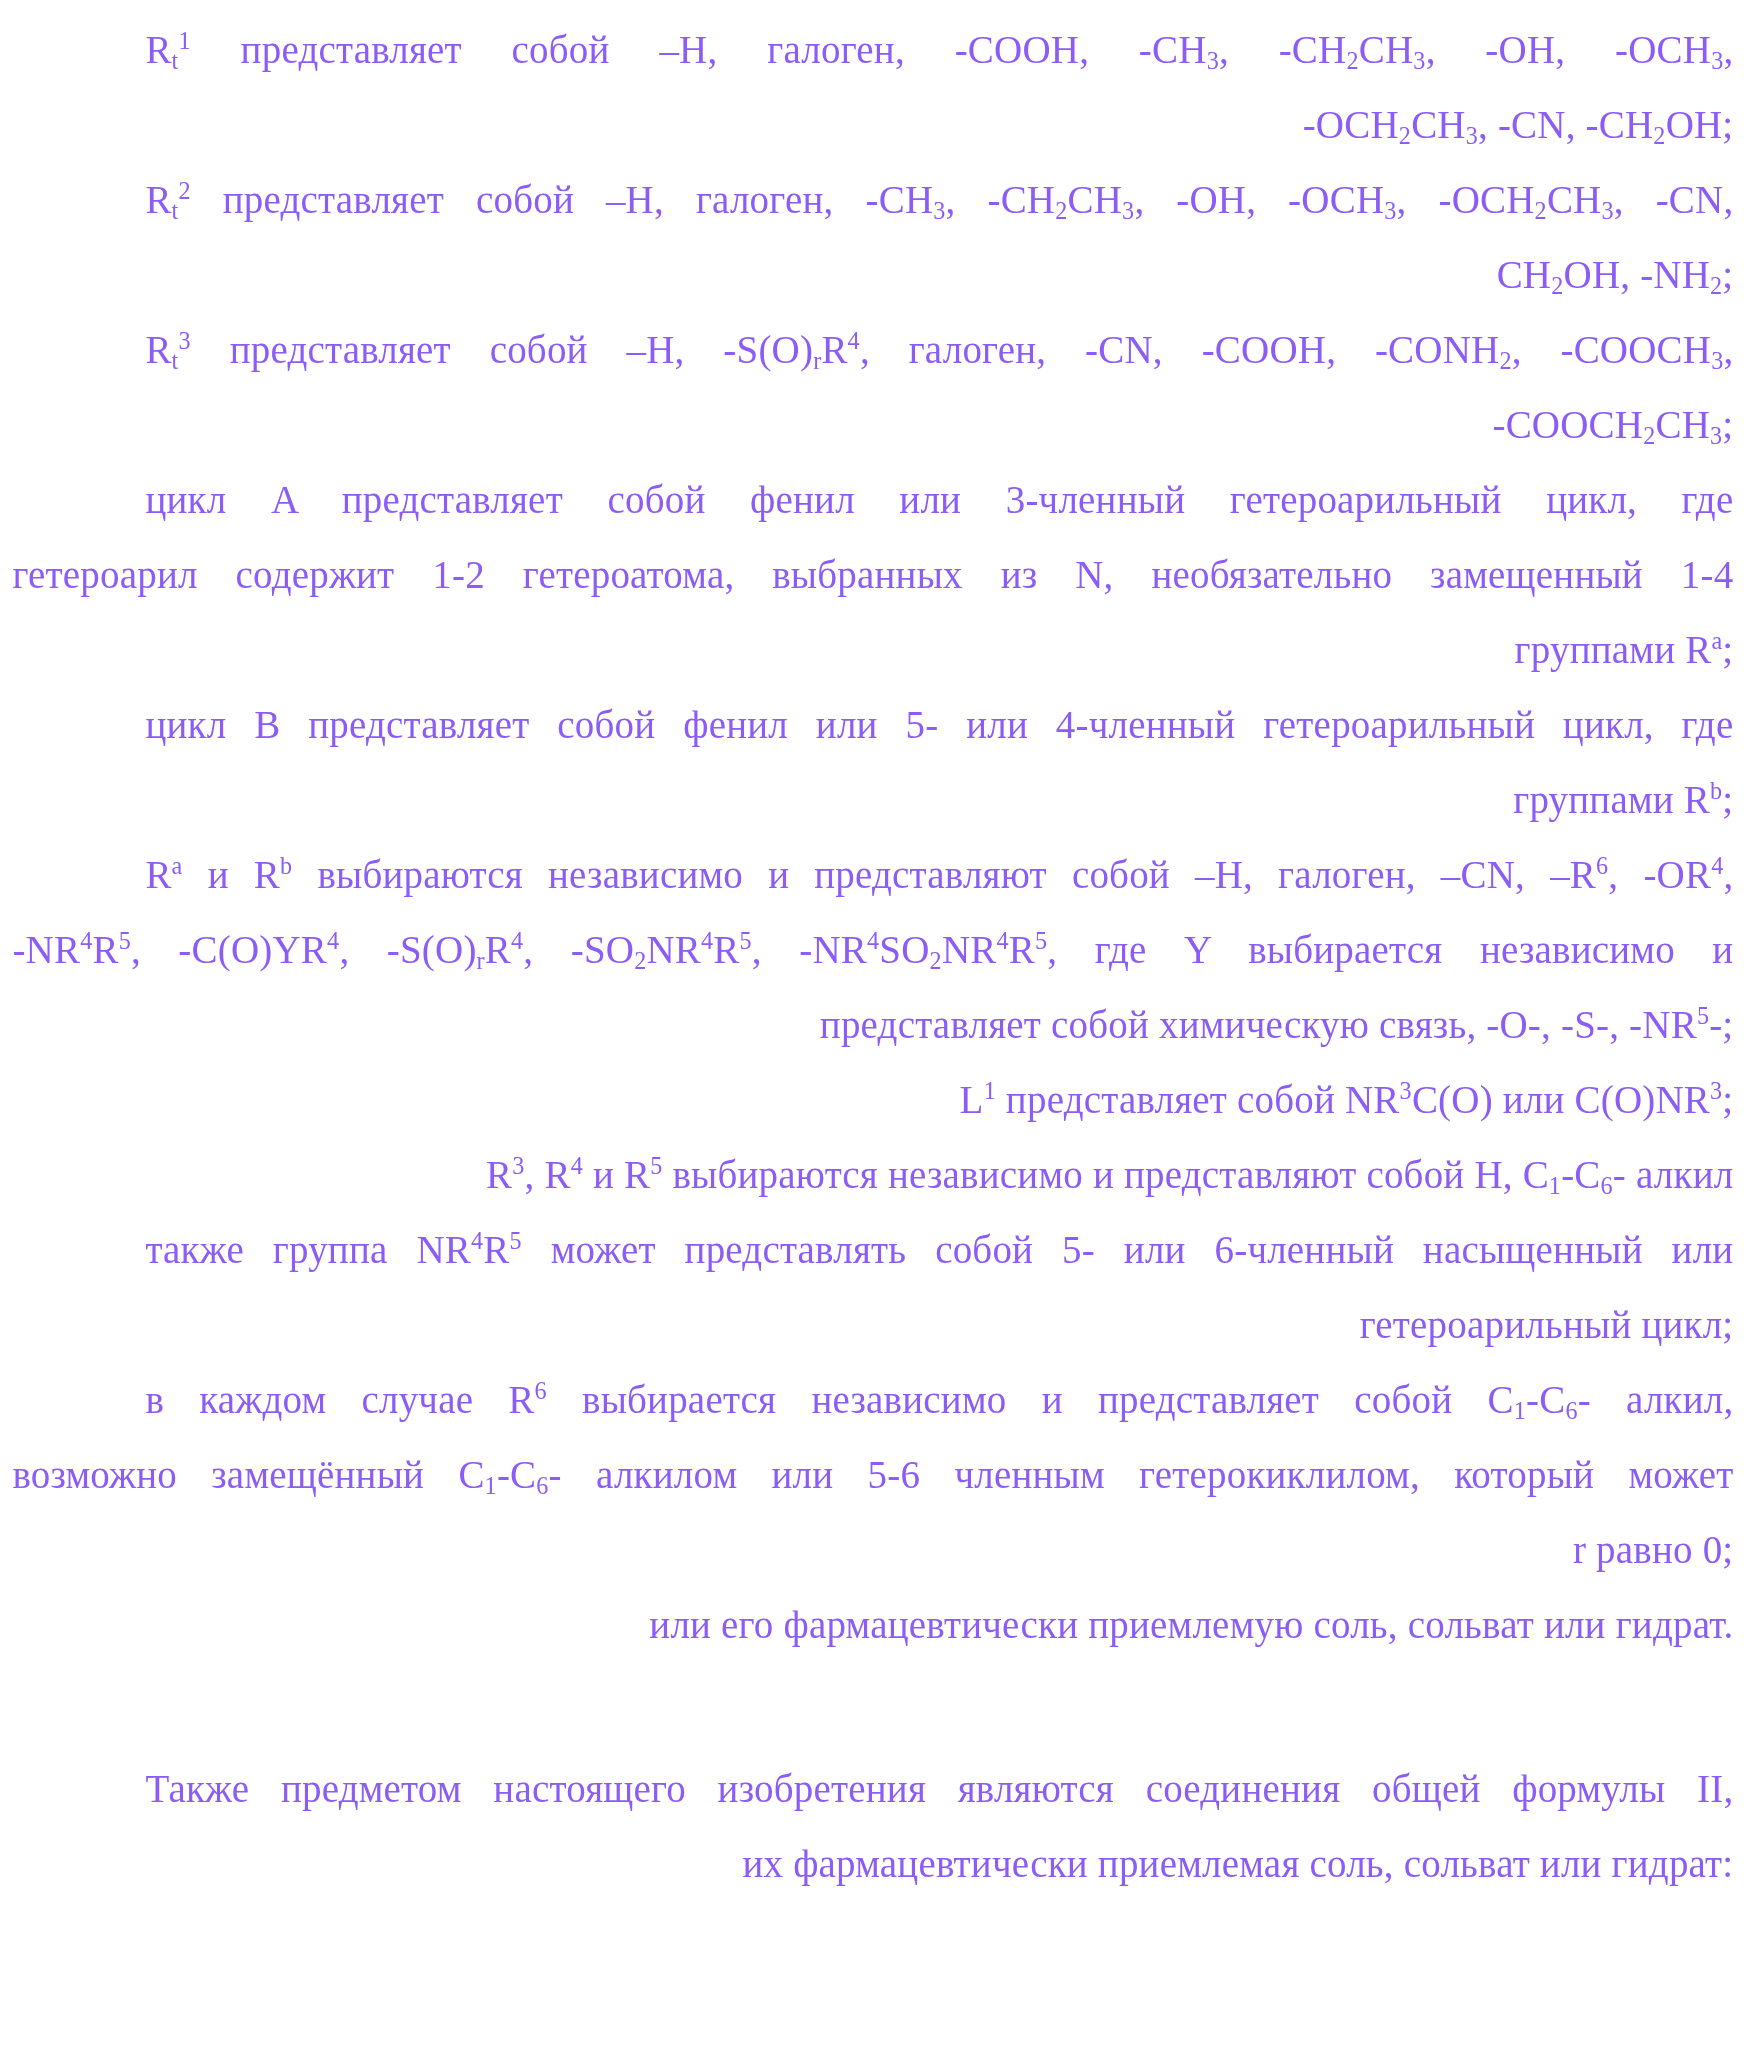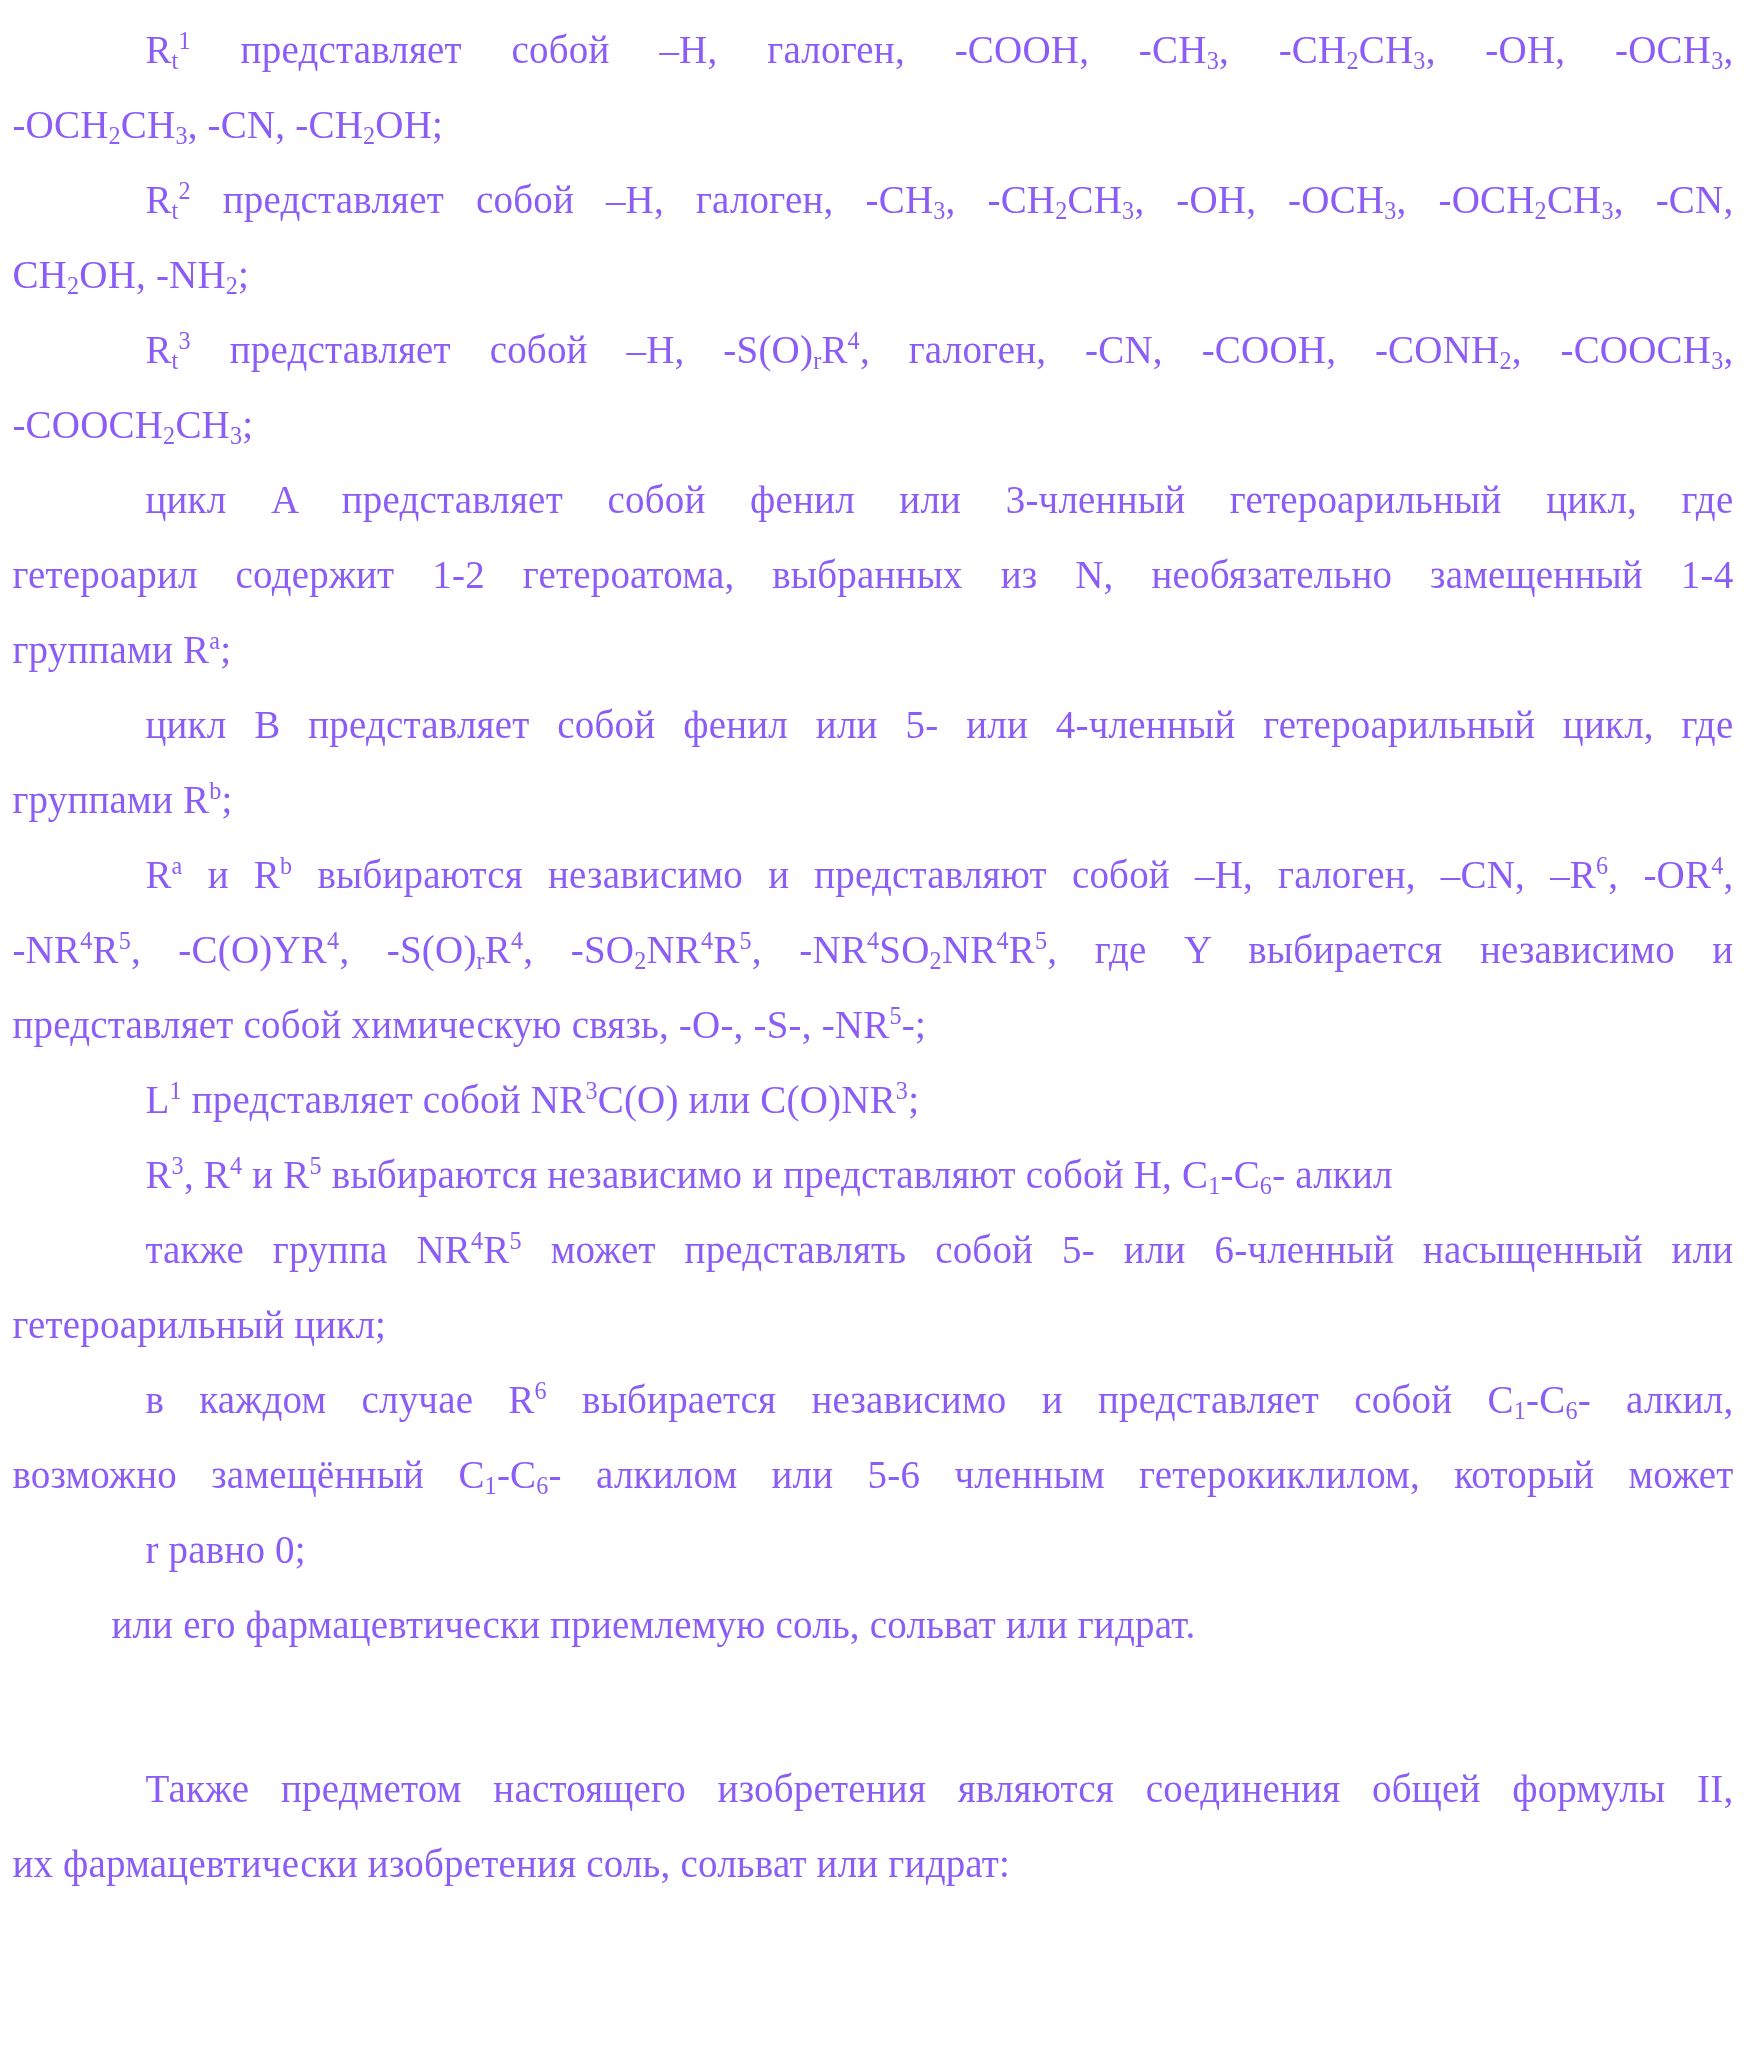--- a/index.html
+++ b/index.html
@@ -16,21 +16,21 @@
     color: #8b5cf6;
     font-family: "Liberation Serif", "DejaVu Serif", serif;
     padding: 12.4px 26.6px 0 12.4px;
     overflow: hidden;
   }
   .line {
     font-size: 39px;
     line-height: 75px;
     height: 75px;
     white-space: nowrap;
-    text-align: left;
+    text-align: right;
     letter-spacing: 0.2px;
   }
   .just {
     white-space: normal;
     text-align: justify;
     text-align-last: justify;
   }
   .indent  { padding-left: 133px; }
   .indent2 { padding-left: 99px; }
   .gap { height: 89px; }
@@ -64,15 +64,15 @@
   <div class="line indent">L<sup>1</sup> представляет собой NR<sup>3</sup>C(O) или C(O)NR<sup>3</sup>;</div>
   <div class="line indent">R<sup>3</sup>, R<sup>4</sup> и R<sup>5</sup> выбираются независимо и представляют собой H, C<sub>1</sub>-C<sub>6</sub>- алкил</div>
   <div class="line indent just">также группа NR<sup>4</sup>R<sup>5</sup> может представлять собой 5- или 6-членный насыщенный или</div>
   <div class="line">гетероарильный цикл;</div>
   <div class="line indent just">в каждом случае R<sup>6</sup> выбирается независимо и представляет собой C<sub>1</sub>-C<sub>6</sub>- алкил,</div>
   <div class="line just">возможно замещённый C<sub>1</sub>-C<sub>6</sub>- алкилом или 5-6 членным гетерокиклилом, который может</div>
   <div class="line indent">r равно 0;</div>
   <div class="line indent2">или его фармацевтически приемлемую соль, сольват или гидрат.</div>
   <div class="gap"></div>
   <div class="line indent just">Также предметом настоящего изобретения являются соединения общей формулы II,</div>
-  <div class="line">их фармацевтически изобретения соль, сольват или гидрат:</div>
+  <div class="line">их фармацевтически приемлемая соль, сольват или гидрат:</div>
 </div>
 
 
 </body></html>

